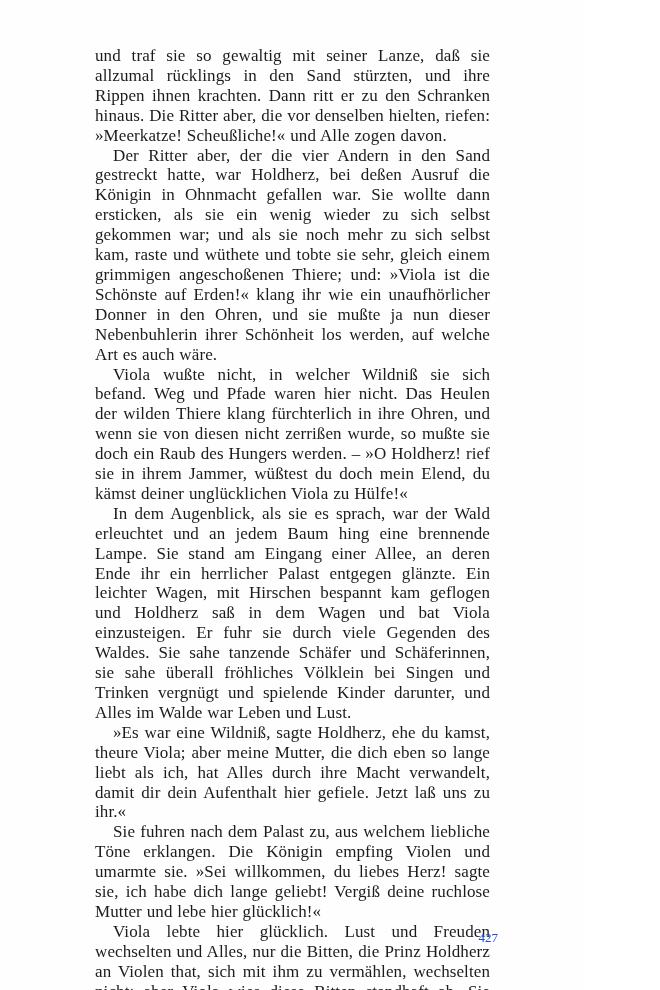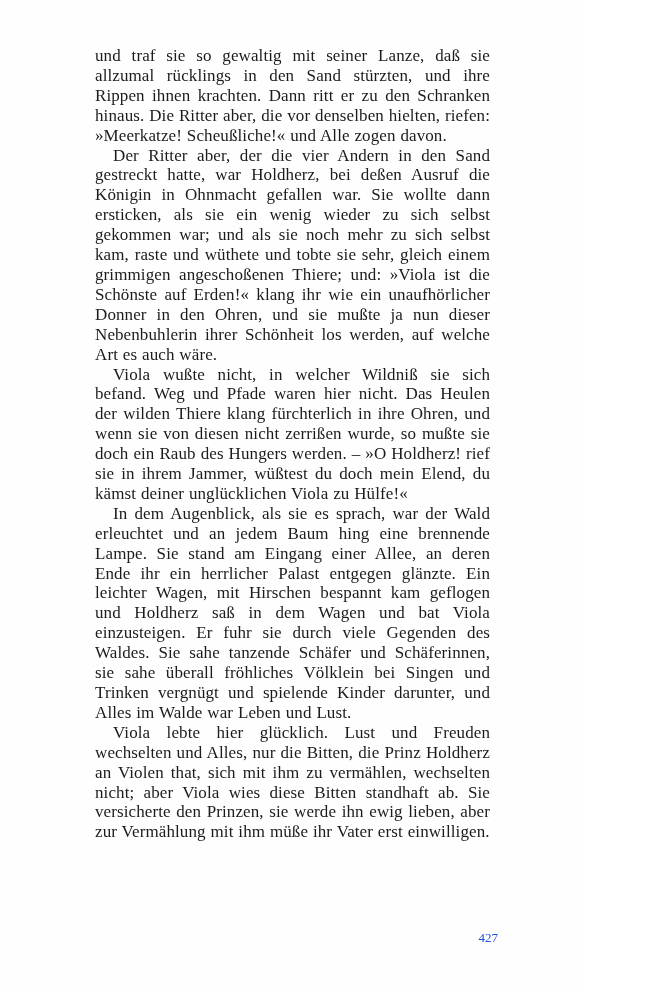--- a/index.html
+++ b/index.html
@@ -40,16 +40,18 @@
 </style>
 </head>
 <body>
 
 <div class="page">
   <div class="body-text">
     <p>und traf sie so gewaltig mit seiner Lanze, daß sie allzumal rücklings in den Sand stürzten, und ihre Rippen ihnen krachten. Dann ritt er zu den Schranken hinaus. Die Ritter aber, die vor denselben hielten, riefen: »Meerkatze! Scheußliche!« und Alle zogen davon.</p>
     <p class="indent">Der Ritter aber, der die vier Andern in den Sand gestreckt hatte, war Holdherz, bei deßen Ausruf die Königin in Ohnmacht gefallen war. Sie wollte dann ersticken, als sie ein wenig wieder zu sich selbst gekommen war; und als sie noch mehr zu sich selbst kam, raste und wüthete und tobte sie sehr, gleich einem grimmigen angeschoßenen Thiere; und: »Viola ist die Schönste auf Erden!« klang ihr wie ein unaufhörlicher Donner in den Ohren, und sie mußte ja nun dieser Nebenbuhlerin ihrer Schönheit los werden, auf welche Art es auch wäre.</p>
     <p class="indent">Viola wußte nicht, in welcher Wildniß sie sich befand. Weg und Pfade waren hier nicht. Das Heulen der wilden Thiere klang fürchterlich in ihre Ohren, und wenn sie von diesen nicht zerrißen wurde, so mußte sie doch ein Raub des Hungers werden. – »O Holdherz! rief sie in ihrem Jammer, wüßtest du doch mein Elend, du kämst deiner unglücklichen Viola zu Hülfe!«</p>
     <p class="indent">In dem Augenblick, als sie es sprach, war der Wald erleuchtet und an jedem Baum hing eine brennende Lampe. Sie stand am Eingang einer Allee, an deren Ende ihr ein herrlicher Palast entgegen glänzte. Ein leichter Wagen, mit Hirschen bespannt kam geflogen und Holdherz saß in dem Wagen und bat Viola einzusteigen. Er fuhr sie durch viele Gegenden des Waldes. Sie sahe tanzende Schäfer und Schäferinnen, sie sahe überall fröhliches Völklein bei Singen und Trinken vergnügt und spielende Kinder darunter, und Alles im Walde war Leben und Lust.</p>
+    <p class="indent">»Es war eine Wildniß, sagte Holdherz, ehe du kamst, theure Viola; aber meine Mutter, die dich eben so lange liebt als ich, hat Alles durch ihre Macht verwandelt, damit dir dein Aufenthalt hier gefiele. Jetzt laß uns zu ihr.«</p>
+    <p class="indent">Sie fuhren nach dem Palast zu, aus welchem liebliche Töne erklangen. Die Königin empfing Violen und umarmte sie. »Sei willkommen, du liebes Herz! sagte sie, ich habe dich lange geliebt! Vergiß deine ruchlose Mutter und lebe hier glücklich!«</p>
     <p class="indent">Viola lebte hier glücklich. Lust und Freuden wechselten und Alles, nur die Bitten, die Prinz Holdherz an Violen that, sich mit ihm zu vermählen, wechselten nicht; aber Viola wies diese Bitten standhaft ab. Sie versicherte den Prinzen, sie werde ihn ewig lieben, aber zur Vermählung mit ihm müße ihr Vater erst einwilligen.</p>
   </div>
   <div class="page-number">427</div>
 </div>
 
 </body></html>

